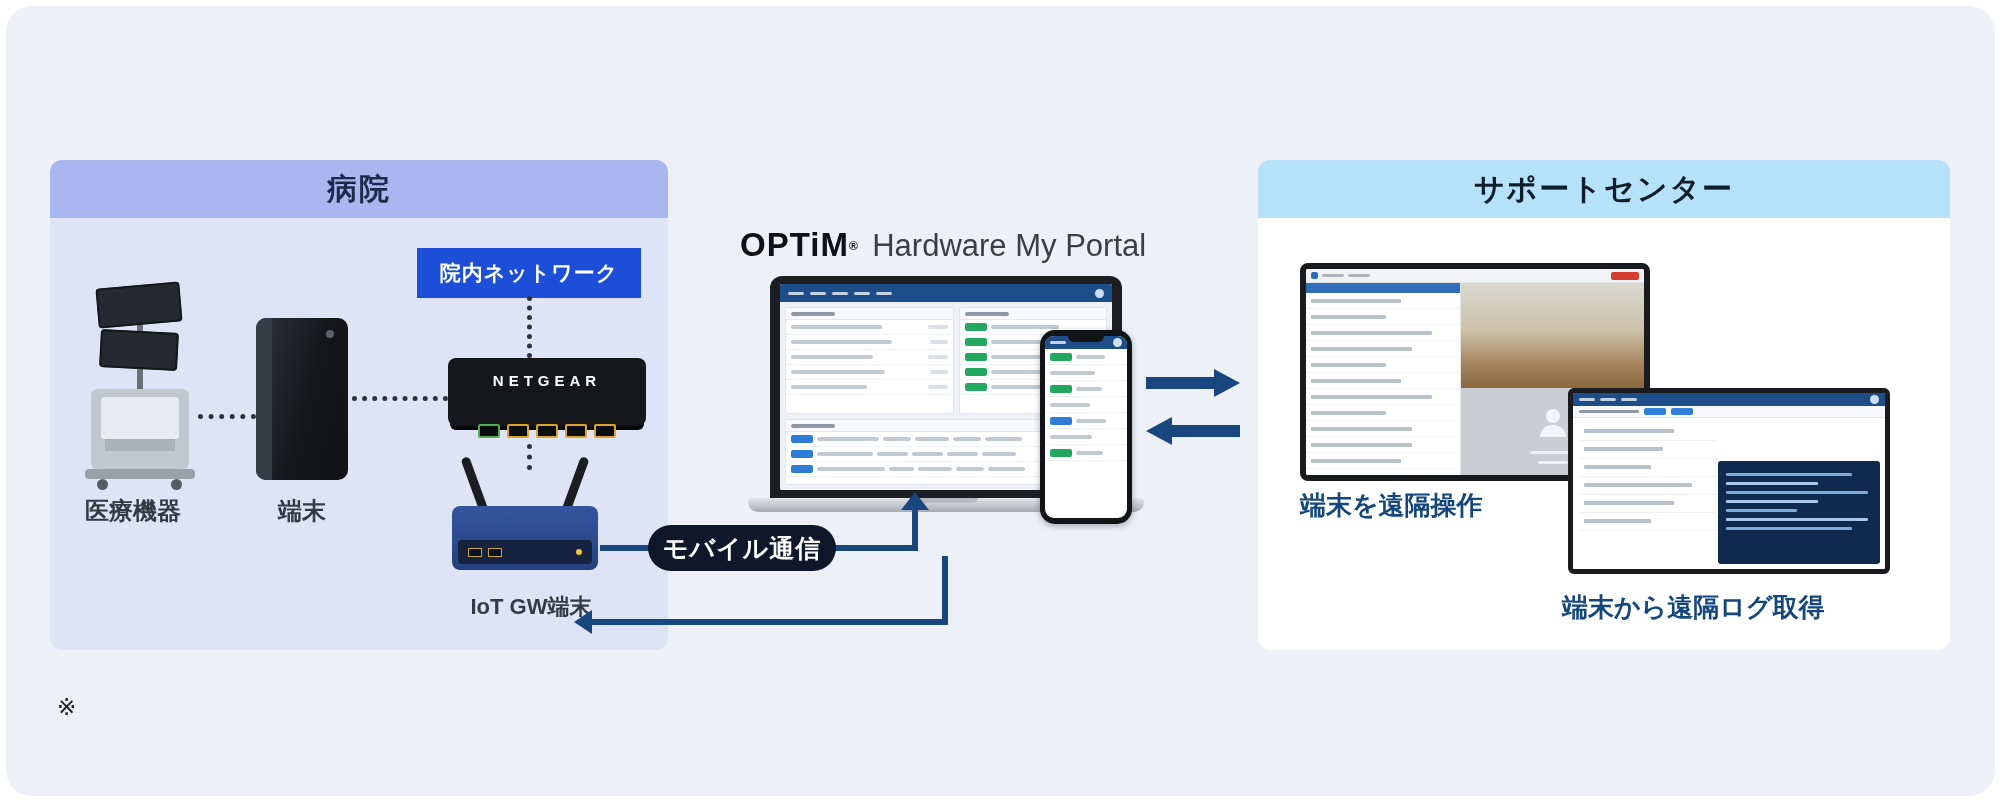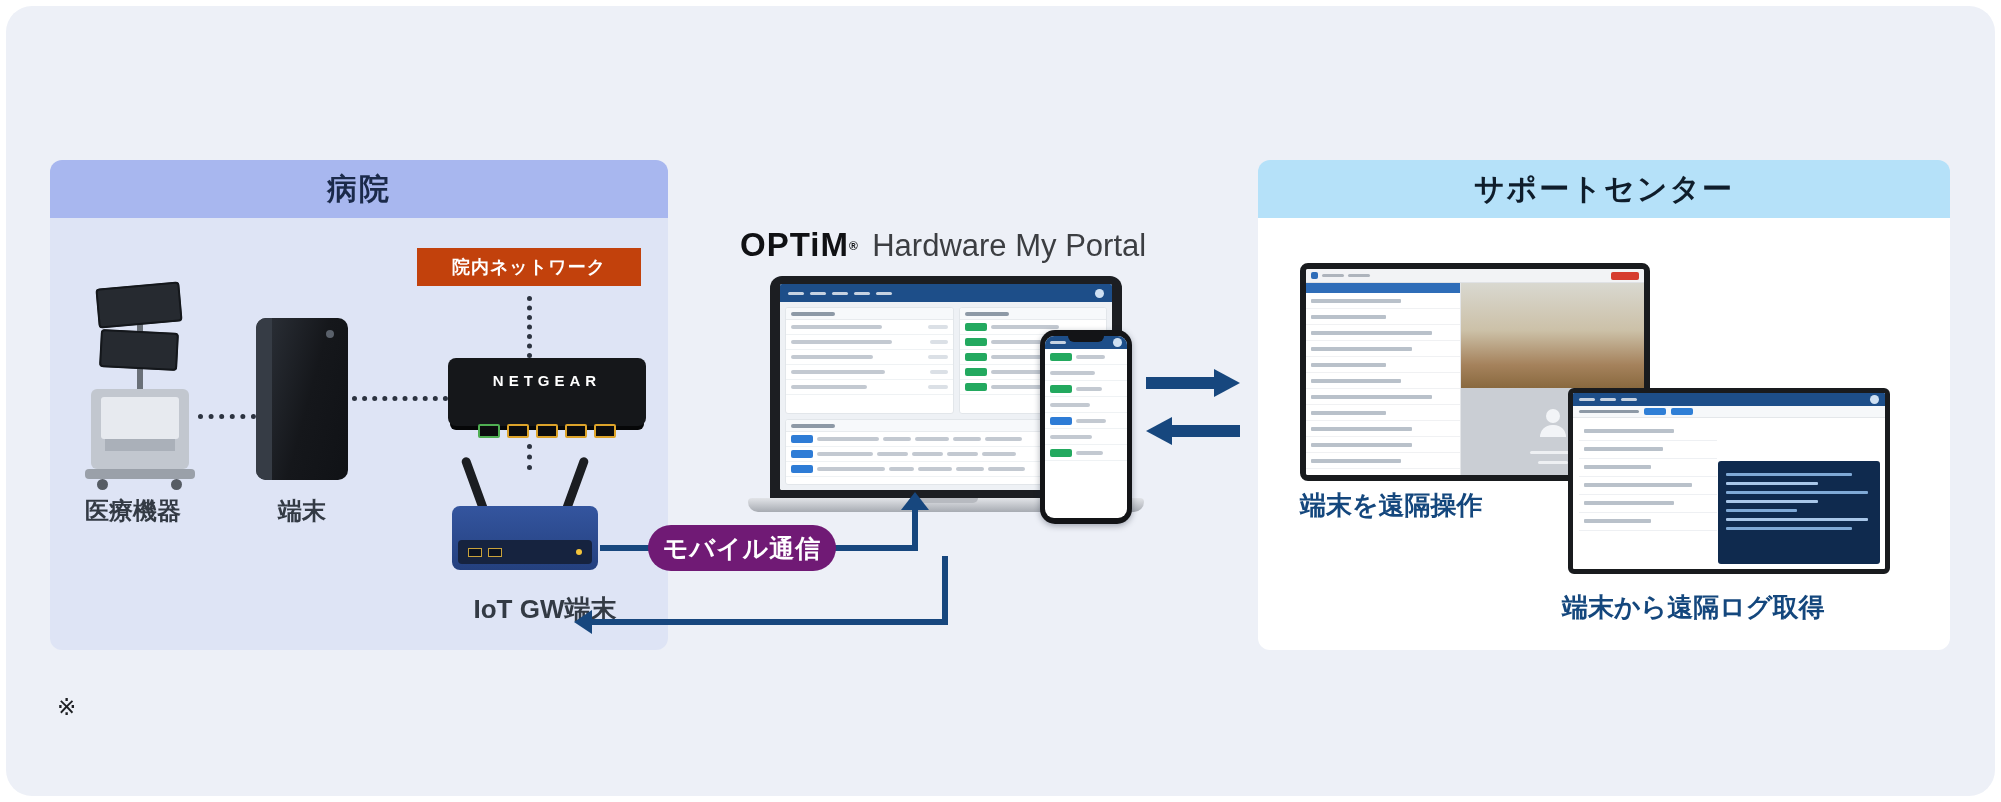--- a/index.html
+++ b/index.html
@@ -18,33 +18,33 @@
   .panel-header{height:58px;border-radius:12px 12px 0 0;display:flex;align-items:center;justify-content:center;font-weight:800;font-size:30px;letter-spacing:2px}
   .panel-body{position:relative;height:432px;border-radius:0 0 12px 12px}
   .hospital{left:50px;top:160px;width:618px;height:490px}
   .hospital .panel-header{background:#a8b7ef;color:#1b2a4a}
   .hospital .panel-body{background:#dee4f5}
   .support{left:1258px;top:160px;width:692px;height:490px}
   .support .panel-header{background:#b5e1f9;color:#0f1d2b}
   .support .panel-body{background:#fff}
 
   
-  .net-label{position:absolute;left:367px;top:30px;width:224px;height:38px;background:#c2410c;color:#fff;font-weight:800;font-size:18px;display:flex;align-items:center;justify-content:center;letter-spacing:1px}
+  .net-label{position:absolute;left:367px;top:30px;width:224px;height:50px;background:#1d4ed8;color:#fff;font-weight:800;font-size:21px;display:flex;align-items:center;justify-content:center;letter-spacing:1px}
   .dot-line{position:absolute}
   .dot-line.v{width:0;border-left:5px dotted #2c3340}
   .dot-line.h{height:0;border-top:5px dotted #2c3340}
   .v1{left:477px;top:78px;height:62px}
   .h1{left:148px;top:196px;width:58px}
   .h2{left:302px;top:178px;width:96px}
   .v2{left:477px;top:226px;height:26px}
 
   .dev-label{position:absolute;font-weight:800;color:#333a44;text-align:center}
   .lbl-medical{left:13px;top:277px;width:140px;font-size:24px}
   .lbl-terminal{left:196px;top:277px;width:112px;font-size:24px}
-  .lbl-iot{left:400px;top:374px;width:190px;font-size:26px}
+  .lbl-iot{left:386px;top:374px;width:190px;font-size:22px}
 
   
   .medical{position:absolute;left:35px;top:67px;width:112px;height:205px}
   .medical .pole{position:absolute;left:52px;top:18px;width:6px;height:94px;background:#6a7078}
   .medical .monitor{position:absolute;background:#262a30;border-radius:4px;box-shadow:inset 0 0 0 2px #14171b}
   .medical .m1{left:12px;top:0;width:84px;height:40px;transform:rotate(-5deg)}
   .medical .m2{left:15px;top:46px;width:78px;height:38px;transform:rotate(3deg)}
   .medical .med-body{position:absolute;left:6px;top:104px;width:98px;height:80px;background:#c2c7cf;border-radius:6px}
   .medical .med-panel{position:absolute;left:10px;top:8px;width:78px;height:42px;background:#e7eaef;border-radius:3px;box-shadow:0 8px 0 -4px #aab0b9,0 16px 0 -4px #aab0b9}
   .medical .med-base{position:absolute;left:0;top:184px;width:110px;height:10px;background:#9aa0a9;border-radius:4px}
@@ -111,21 +111,21 @@
   .phone .mrow{height:16px}
 
   
   .flow{position:absolute;background:#17477e}
   .fm-h{left:600px;top:545px;width:318px;height:6px}
   .fm-v{left:912px;top:508px;width:6px;height:40px}
   .fm-head{position:absolute;left:901px;top:492px;width:0;height:0;border-left:14px solid transparent;border-right:14px solid transparent;border-bottom:18px solid #17477e;background:none}
   .fr-h{left:592px;top:619px;width:356px;height:6px}
   .fr-v{left:942px;top:556px;width:6px;height:66px}
   .fr-head{position:absolute;left:574px;top:610px;width:0;height:0;border-top:12px solid transparent;border-bottom:12px solid transparent;border-right:18px solid #17477e;background:none}
-  .pill{position:absolute;background:#701a75;color:#fff;font-weight:800;display:flex;align-items:center;justify-content:center;border-radius:26px;z-index:3}
+  .pill{position:absolute;background:#0f172a;color:#fff;font-weight:800;display:flex;align-items:center;justify-content:center;border-radius:26px;z-index:3}
   .pill-mobile{left:648px;top:525px;width:188px;height:46px;font-size:25px;letter-spacing:1px}
   .pill-remote{left:688px;top:599px;width:178px;height:46px;font-size:25px;letter-spacing:3px}
 
   
   .xarrow{position:absolute;background:#17477e}
   .xr-body{left:1146px;top:377px;width:68px;height:12px}
   .xr-head{left:1214px;top:369px;width:0;height:0;background:none;border-top:14px solid transparent;border-bottom:14px solid transparent;border-left:26px solid #17477e}
   .xl-body{left:1172px;top:425px;width:68px;height:12px}
   .xl-head{left:1146px;top:417px;width:0;height:0;background:none;border-top:14px solid transparent;border-bottom:14px solid transparent;border-right:26px solid #17477e}
 

